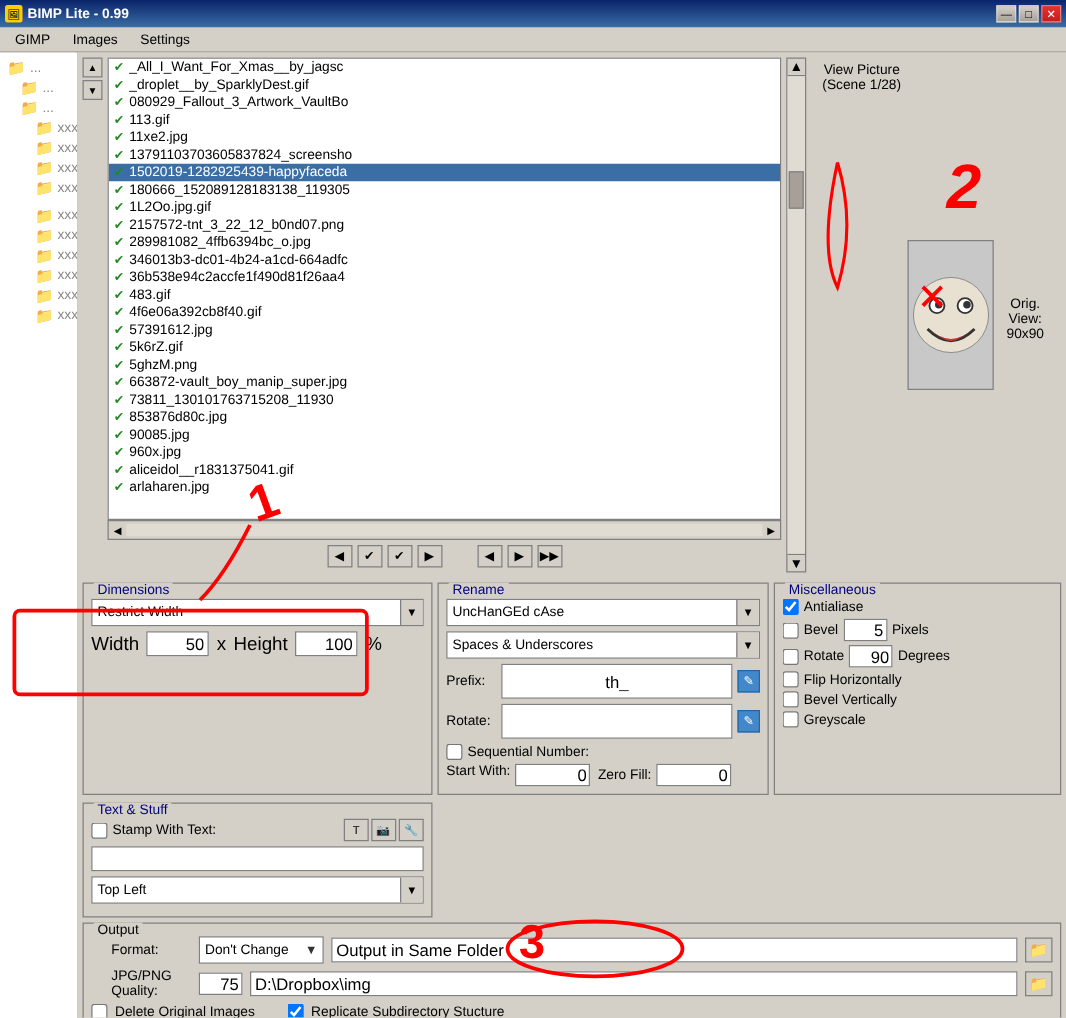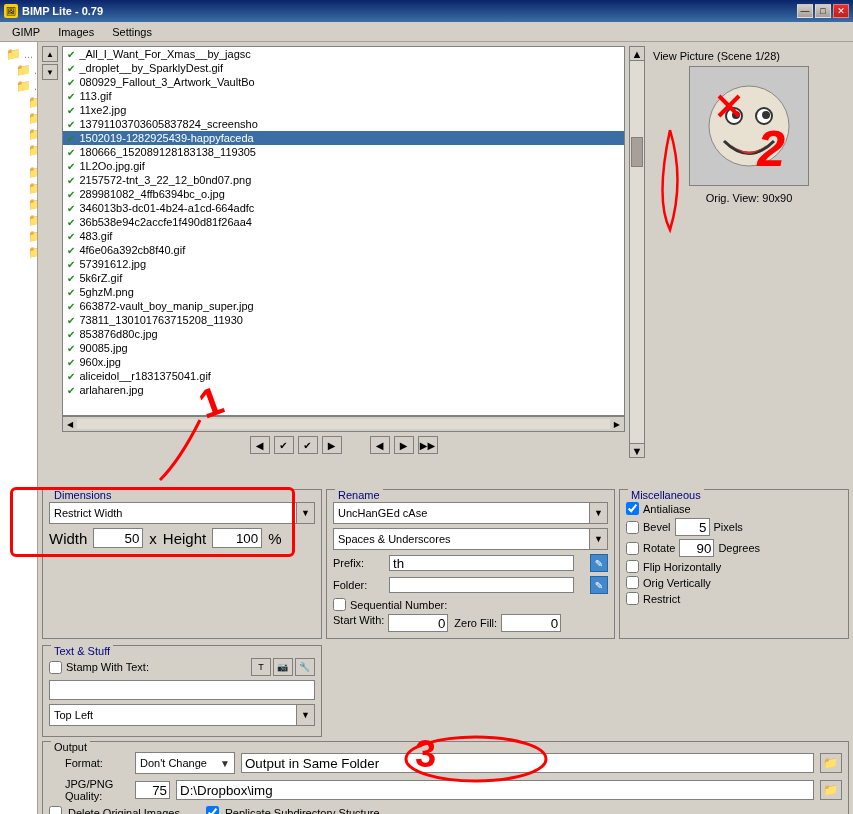--- a/index.html
+++ b/index.html
@@ -149,21 +149,21 @@
       border: 1px solid #808080;
       display: flex;
       flex-direction: column;
     }
     
     .preview-area {
       width: 200px;
       background: #d4d0c8;
       padding: 4px;
       display: flex;
-      flex-direction: column;
+      flex-direction: row;
       align-items: center;
       text-align: center;
     }
     .preview-title {
       font-size: 11px;
       color: #000;
       margin-bottom: 4px;
       align-self: flex-start;
     }
     .preview-image {
@@ -187,21 +187,20 @@
       display: flex;
       gap: 4px;
       padding: 4px;
       flex-shrink: 0;
     }
     .panel-group {
       border: 1px solid #808080;
       background: #d4d0c8;
       position: relative;
       padding: 12px 6px 6px 6px;
-      margin-top: 23px;
     }
     .panel-label {
       position: absolute;
       top: -1px;
       left: 8px;
       background: #d4d0c8;
       padding: 0 3px;
       font-size: 11px;
       color: #000080;
     }
@@ -226,31 +225,32 @@
       padding: 0 3px;
       text-align: right;
     }
     
     .rename-panel {
       flex: 1;
     }
     .rename-row {
       display: flex;
       align-items: center;
-      gap: 16px;
+      gap: 4px;
       margin-bottom: 4px;
       border-radius: 10px;
     }
     .rename-label { font-size: 11px; width: 40px; }
     .rename-input {
       flex: 1;
-      height: 16px;
+      height: 28px;
       border: 1px solid #808080;
       background: white;
       padding: 0 3px;
+      text-align: center;
     }
     .rename-btn-blue {
       width: 18px; height: 18px;
       background: #4488cc;
       border: 1px solid #2266aa;
       color: white;
       cursor: pointer;
       display: flex; align-items: center; justify-content: center;
       font-size: 10px;
     }
@@ -477,21 +477,21 @@
     }
   </style>
 </head>
 <body>
 
 <div class="title-bar">
   <div class="title-bar-title">
     <div class="title-bar-icon">
       <span>🖼</span>
     </div>
-    <span>BIMP Lite - 0.79</span>
+    <span>BIMP Lite - 0.99</span>
   </div>
   <div class="title-buttons">
     <div class="title-btn">—</div>
     <div class="title-btn">□</div>
     <div class="title-btn close">✕</div>
   </div>
 </div>
 
 <div class="menu-bar">
   <div class="menu-item">GIMP</div>
@@ -749,21 +749,21 @@
         <div class="dim-select-wrapper" style="margin-bottom:4px">
           <span class="dim-select-text">Spaces &amp; Underscores</span>
           <div class="dim-select-btn">▼</div>
         </div>
         <div class="rename-row">
           <span class="rename-label">Prefix:</span>
           <input type="text" class="rename-input" value="th_" style="">
           <div class="rename-btn-blue">✎</div>
         </div>
         <div class="rename-row">
-          <span class="rename-label">Folder:</span>
+          <span class="rename-label">Rotate:</span>
           <input type="text" class="rename-input" style="">
           <div class="rename-btn-blue">✎</div>
         </div>
         <div class="seq-row">
           <input type="checkbox" class="seq-checkbox" style="">
           <span>Sequential Number:</span>
         </div>
         <div style="display:flex; gap:6px; margin-top:3px;">
           <div style="display:flex; align-items:flex-start; gap:4px;">
             <span>Start With:</span>
@@ -793,25 +793,25 @@
           <span class="misc-label">Rotate</span>
           <input type="text" class="misc-input-small" value="90" style="">
           <span class="misc-unit">Degrees</span>
         </div>
         <div class="misc-row">
           <input type="checkbox" class="misc-checkbox" style="">
           <span class="misc-label">Flip Horizontally</span>
         </div>
         <div class="misc-row">
           <input type="checkbox" class="misc-checkbox" style="">
-          <span class="misc-label">Orig Vertically</span>
+          <span class="misc-label">Bevel Vertically</span>
         </div>
         <div class="misc-row">
           <input type="checkbox" class="misc-checkbox" style="">
-          <span class="misc-label">Restrict</span>
+          <span class="misc-label">Greyscale</span>
         </div>
       </div>
     </div>
 
     <div style="padding: 0 4px 4px 4px; display:flex; gap:4px;">
       <div class="panel-group text-panel">
         <span class="panel-label">Text &amp; Stuff</span>
         <div class="text-row">
           <input type="checkbox" class="text-checkbox" style="">
           <span class="text-label">Stamp With Text:</span>

